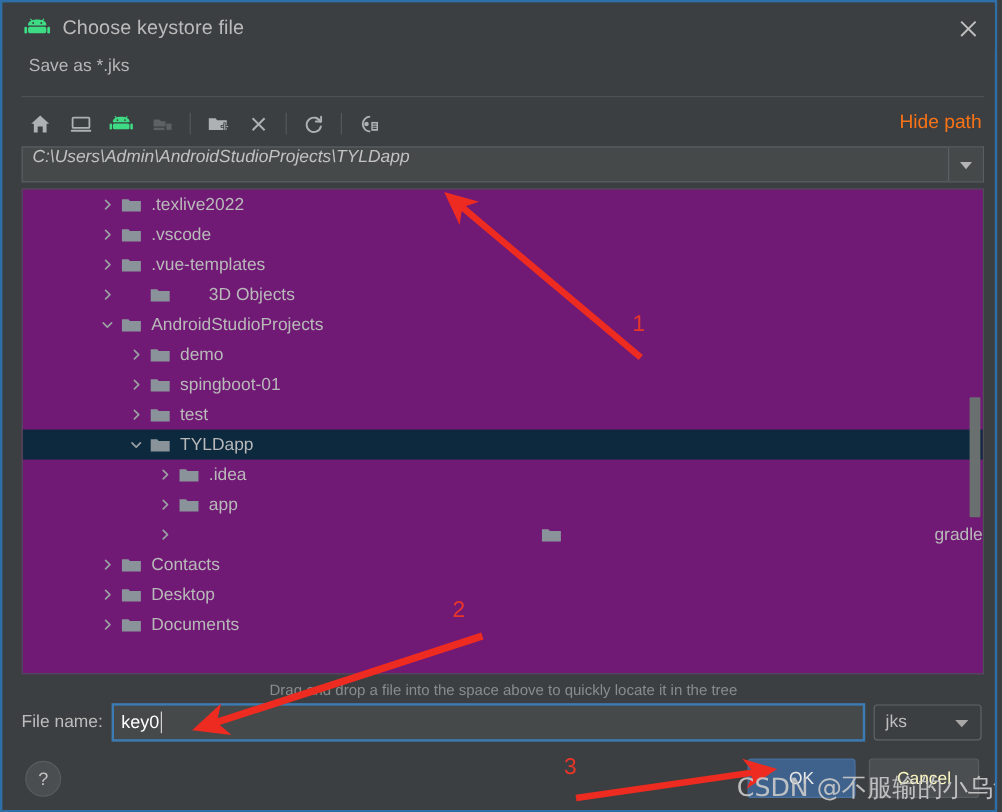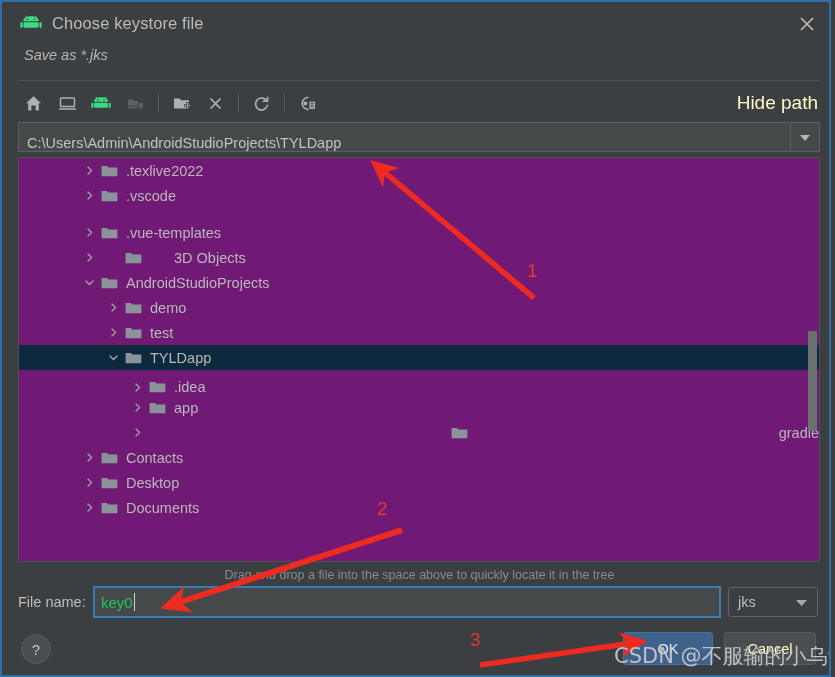--- a/index.html
+++ b/index.html
@@ -55,21 +55,20 @@
     cursor: pointer;
   }
   .close-btn svg { display:block; }
 
   
   .subheader {
     position: absolute;
     left: 22px; top: 45px;
     color: #b6b6b6;
     font-size: 14.5px;
-    font-style: italic;
   }
 
   .divider {
     position: absolute;
     left: 16px; top: 78px;
     width: 802px;
     height: 1px;
     background: #4e5254;
   }
 
@@ -89,38 +88,39 @@
     margin-right: 4px;
   }
   .tb-btn svg { display:block; }
   .tb-sep {
     width: 1px; height: 18px;
     background: #53585a;
     margin: 0 7px 0 4px;
   }
   .hide-path {
     margin-left: auto;
-    color: #fef9c3;
-    font-size: 19px;
+    color: #f97316;
+    font-size: 16px;
     cursor: pointer;
     padding-right: 2px;
     text-align: right;
   }
 
   
   .path-combo {
     position: absolute;
     left: 16px; top: 120px;
     width: 802px;
     height: 30px;
     background: #45494a;
     border: 1px solid #5a5f61;
     box-sizing: border-box;
     display: flex;
-    align-items: flex-end;
+    align-items: flex-start;
+    font-style: italic;
   }
   .path-text {
     flex: 1;
     color: #c2c2c2;
     font-size: 14.5px;
     padding-left: 8px;
     white-space: nowrap;
     overflow: hidden;
   }
   .path-arrow {
@@ -217,21 +217,21 @@
     width: 628px;
     height: 32px;
     background: #45494a;
     border: 2px solid #3c7cb4;
     box-sizing: border-box;
     display: flex;
     align-items: center;
     cursor: text;
   }
   .fname-value {
-    color: #22c55e;
+    color: #ffffff;
     font-size: 15px;
     padding-left: 6px;
   }
   .caret {
     width: 1px;
     height: 18px;
     background: #d2d2d2;
     margin-left: 1px;
   }
   .ext-combo {
@@ -458,21 +458,21 @@
               <path d="M4 2 L7.6 5.5 L4 9" fill="none" stroke="#9ba0a2" stroke-width="1.4" stroke-linecap="round" stroke-linejoin="round"></path>
             </svg>
           </span>
           <span class="folder-ico">
             <svg width="17" height="14" viewBox="0 0 17 14">
               <path d="M0.6 2 L6 2 L7.3 3.6 L16.4 3.6 L16.4 12.2 L0.6 12.2 Z" fill="#8a9399"></path>
             </svg>
           </span>
           <span class="tree-label">.vscode</span>
         </div>
-        <div class="tree-row" style="padding-left: 62px; margin-top: 12px;">
+        <div class="tree-row" style="padding-left: 62px;">
           <span class="tw">
             <svg width="11" height="11" viewBox="0 0 11 11">
               <path d="M4 2 L7.6 5.5 L4 9" fill="none" stroke="#9ba0a2" stroke-width="1.4" stroke-linecap="round" stroke-linejoin="round"></path>
             </svg>
           </span>
           <span class="folder-ico">
             <svg width="17" height="14" viewBox="0 0 17 14">
               <path d="M0.6 2 L6 2 L7.3 3.6 L16.4 3.6 L16.4 12.2 L0.6 12.2 Z" fill="#8a9399"></path>
             </svg>
           </span>
@@ -521,36 +521,49 @@
           <span class="tw">
             <svg width="11" height="11" viewBox="0 0 11 11">
               <path d="M4 2 L7.6 5.5 L4 9" fill="none" stroke="#9ba0a2" stroke-width="1.4" stroke-linecap="round" stroke-linejoin="round"></path>
             </svg>
           </span>
           <span class="folder-ico">
             <svg width="17" height="14" viewBox="0 0 17 14">
               <path d="M0.6 2 L6 2 L7.3 3.6 L16.4 3.6 L16.4 12.2 L0.6 12.2 Z" fill="#8a9399"></path>
             </svg>
           </span>
+          <span class="tree-label">spingboot-01</span>
+        </div>
+        <div class="tree-row" style="padding-left: 86px;">
+          <span class="tw">
+            <svg width="11" height="11" viewBox="0 0 11 11">
+              <path d="M4 2 L7.6 5.5 L4 9" fill="none" stroke="#9ba0a2" stroke-width="1.4" stroke-linecap="round" stroke-linejoin="round"></path>
+            </svg>
+          </span>
+          <span class="folder-ico">
+            <svg width="17" height="14" viewBox="0 0 17 14">
+              <path d="M0.6 2 L6 2 L7.3 3.6 L16.4 3.6 L16.4 12.2 L0.6 12.2 Z" fill="#8a9399"></path>
+            </svg>
+          </span>
           <span class="tree-label">test</span>
         </div>
         <div class="tree-row selected" style="padding-left: 86px;">
           <span class="tw">
             <svg width="11" height="11" viewBox="0 0 11 11">
               <path d="M2 4 L5.5 7.6 L9 4" fill="none" stroke="#9ba0a2" stroke-width="1.4" stroke-linecap="round" stroke-linejoin="round"></path>
             </svg>
           </span>
           <span class="folder-ico">
             <svg width="17" height="14" viewBox="0 0 17 14">
               <path d="M0.6 2 L6 2 L7.3 3.6 L16.4 3.6 L16.4 12.2 L0.6 12.2 Z" fill="#8a9399"></path>
             </svg>
           </span>
           <span class="tree-label">TYLDapp</span>
         </div>
-        <div class="tree-row" style="padding-left: 110px; align-items: flex-end;">
+        <div class="tree-row" style="padding-left: 110px;">
           <span class="tw">
             <svg width="11" height="11" viewBox="0 0 11 11">
               <path d="M4 2 L7.6 5.5 L4 9" fill="none" stroke="#9ba0a2" stroke-width="1.4" stroke-linecap="round" stroke-linejoin="round"></path>
             </svg>
           </span>
           <span class="folder-ico">
             <svg width="17" height="14" viewBox="0 0 17 14">
               <path d="M0.6 2 L6 2 L7.3 3.6 L16.4 3.6 L16.4 12.2 L0.6 12.2 Z" fill="#8a9399"></path>
             </svg>
           </span>

